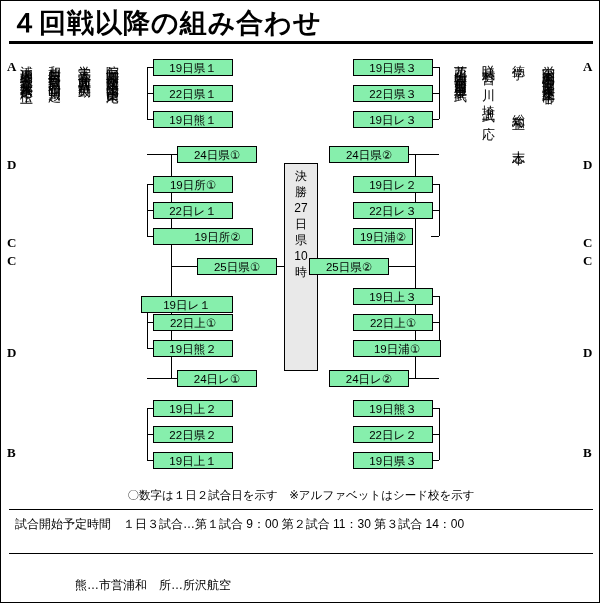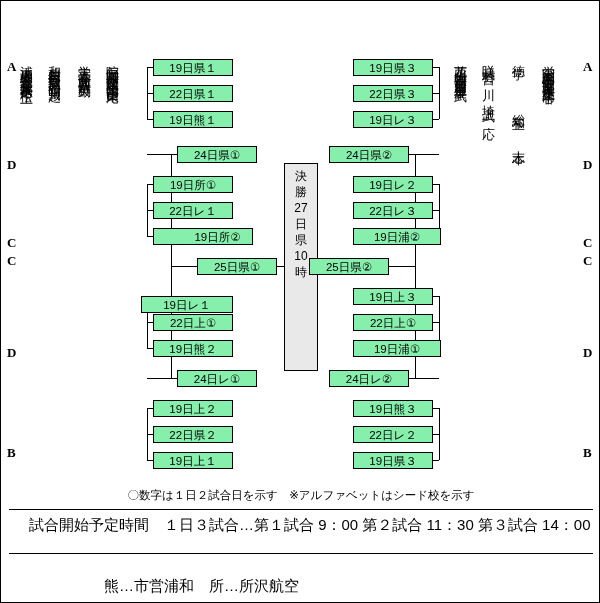--- a/index.html
+++ b/index.html
@@ -76,28 +76,31 @@
 
   
   .note-line{
     position:absolute;left:0;width:600px;text-align:center;
     font-size:11.5px;
   }
   .sep{
     position:absolute;left:8px;width:584px;height:1px;background:#000;
   }
   .foot{
-    position:absolute;left:28px;font-size:15px;line-height:15px;white-space:nowrap;
+    position:absolute;left:14px;font-size:12px;line-height:15px;white-space:nowrap;
   }
 </style>
 </head>
 <body>
 
 <div class="page">
 
+  <div class="title-bar">
+    <div class="title-text">４回戦以降の組み合わせ</div>
+  </div>
 
   <div class="bracket">
 
     <div class="seed" style="left:6px;top:14px;">A</div>
     <div class="seed" style="left:6px;top:112px;">D</div>
     <div class="seed" style="left:6px;top:190px;">C</div>
     <div class="seed" style="left:6px;top:208px;">C</div>
     <div class="seed" style="left:6px;top:300px;">D</div>
     <div class="seed" style="left:6px;top:400px;">B</div>
 
@@ -201,21 +204,21 @@
 
     <div class="ln lnv" style="left:414px;top:221px;height:112px;"></div>
     <div class="ln lnh" style="left:308px;top:221px;width:12px;"></div>
 
     <div class="box" style="left:352px;top:14px;width:80px;">19日県３</div>
     <div class="box" style="left:352px;top:40px;width:80px;">22日県３</div>
     <div class="box" style="left:352px;top:66px;width:80px;">19日レ３</div>
     <div class="box" style="left:328px;top:101px;width:80px;">24日県②</div>
     <div class="box" style="left:352px;top:131px;width:80px;">19日レ２</div>
     <div class="box" style="left:352px;top:157px;width:80px;">22日レ３</div>
-    <div class="box" style="left:352px;top:183px;width:88px;">19日浦②</div>
+    <div class="box" style="left:352px;top:183px;width:60px;">19日浦②</div>
     <div class="box" style="left:308px;top:213px;width:80px;">25日県②</div>
     <div class="box" style="left:352px;top:243px;width:80px;">19日上３</div>
     <div class="box" style="left:352px;top:269px;width:80px;">22日上①</div>
     <div class="box" style="left:352px;top:295px;width:88px;">19日浦①</div>
     <div class="box" style="left:328px;top:325px;width:80px;">24日レ②</div>
     <div class="box" style="left:352px;top:355px;width:80px;">19日熊３</div>
     <div class="box" style="left:352px;top:381px;width:80px;">22日レ２</div>
     <div class="box" style="left:352px;top:407px;width:80px;">19日県３</div>
 
   </div>

